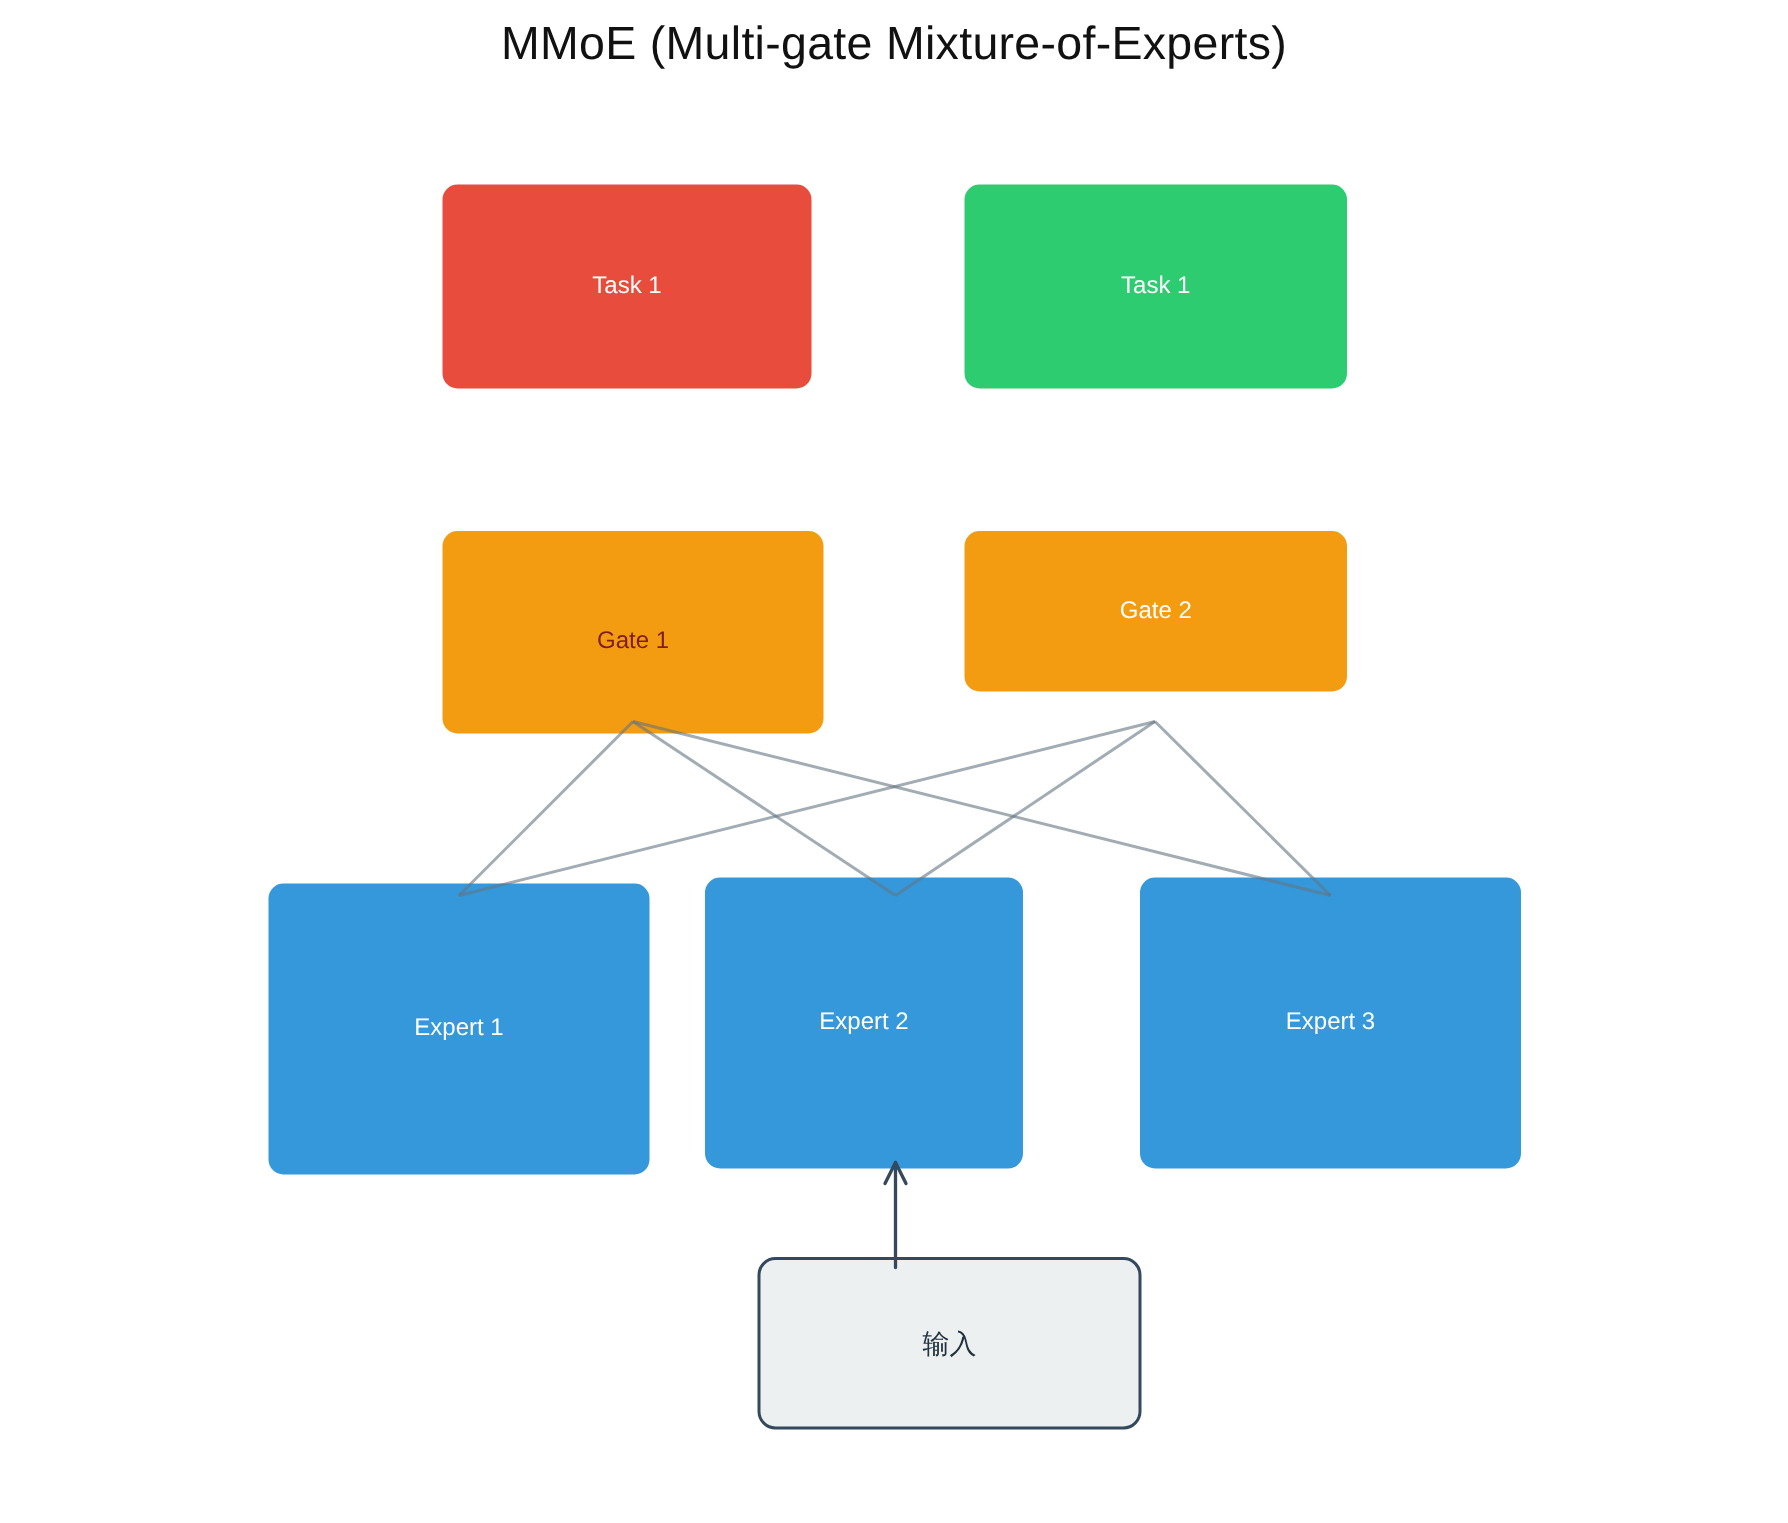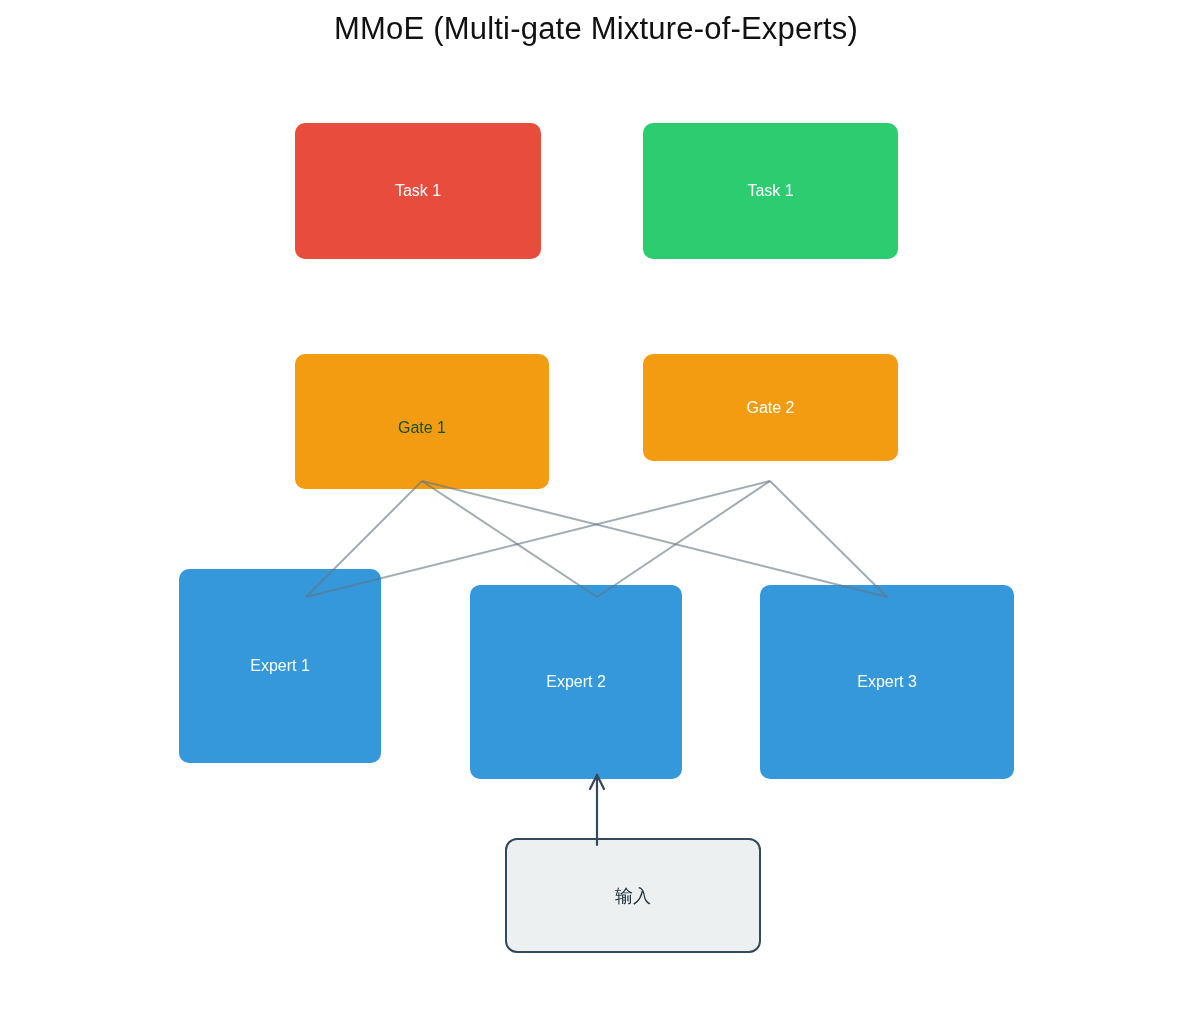--- a/index.html
+++ b/index.html
@@ -35,21 +35,21 @@
   }
   .node .node-label {
     color: #ffffff;
     font-size: 16px;
     font-weight: 400;
   }
   .node-task1  { left: 295px; top: 123px; width: 246px; height: 136px; }
   .node-task2  { left: 643px; top: 123px; width: 255px; height: 136px; }
   .node-gate1  { left: 295px; top: 354px; width: 254px; height: 135px; }
   .node-gate2  { left: 643px; top: 354px; width: 255px; height: 107px; }
-  .node-expert1 { left: 179px; top: 569px; width: 202px; height: 194px; }
+  .node-expert1 { left: 179px; top: 589px; width: 254px; height: 194px; }
   .node-expert2 { left: 470px; top: 585px; width: 212px; height: 194px; }
   .node-expert3 { left: 760px; top: 585px; width: 254px; height: 194px; }
   .node-input {
     left: 469px; top: 838px; width: 256px; height: 115px;
     border-radius: 12px;
     border: 2px solid;
     margin-left: 36px;
   }
   .node-input .node-label {
     font-size: 18px;
@@ -76,21 +76,21 @@
 
   <div class="node node-task1" style="background-color: rgb(231, 76, 60);">
     <span class="node-label" style="color: rgb(255, 255, 255);">Task 1</span>
   </div>
 
   <div class="node node-task2" style="background-color: rgb(46, 204, 113);">
     <span class="node-label" style="color: rgb(255, 255, 255);">Task 1</span>
   </div>
 
   <div class="node node-gate1" style="background-color: rgb(243, 156, 18);">
-    <span class="node-label" style="color: #14532d; margin-top: 12px;">Gate 1</span>
+    <span class="node-label" style="color: #7f1d1d; margin-top: 12px;">Gate 1</span>
   </div>
 
   <div class="node node-gate2" style="background-color: rgb(243, 156, 18);">
     <span class="node-label" style="color: rgb(255, 255, 255);">Gate 2</span>
   </div>
 
   <div class="node node-expert1" style="background-color: rgb(52, 152, 219);">
     <span class="node-label" style="color: rgb(255, 255, 255);">Expert 1</span>
   </div>
 

